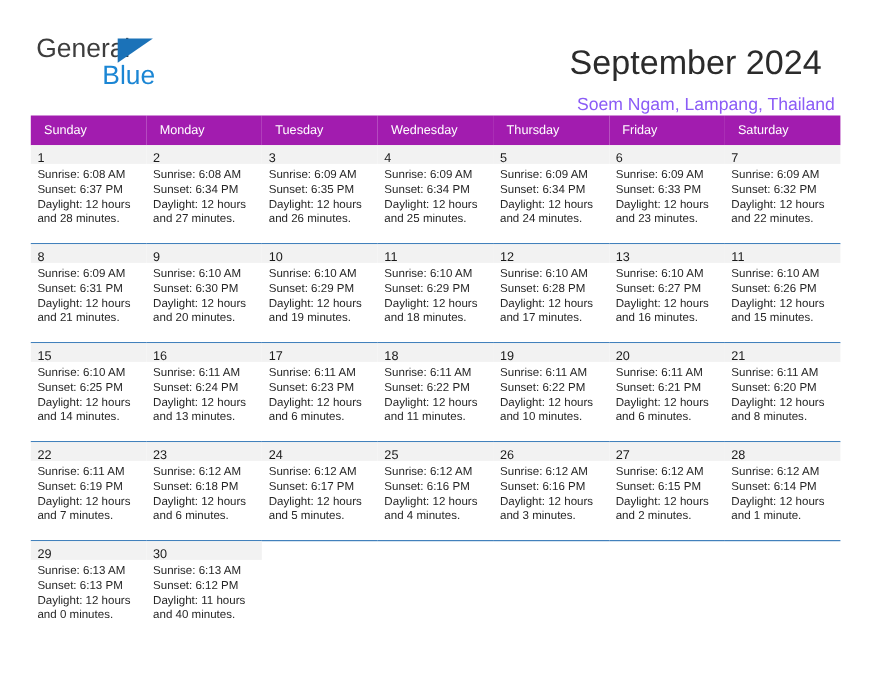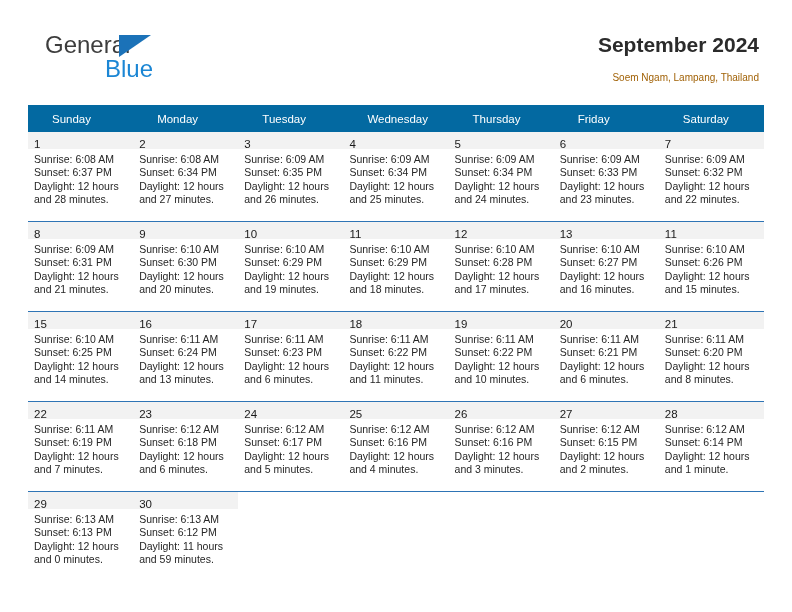--- a/index.html
+++ b/index.html
@@ -24,21 +24,21 @@
   
   .header {
     position: absolute;
     left: 33px;
     top: 28px;
     right: 33px;
     height: 70px;
   }
   .brand {
     position: absolute;
-    left: 12px;
+    left: 0;
     top: 4px;
     width: 260px;
     height: 56px;
   }
   .brand-line1 {
     position: relative;
     display: block;
     font-size: 24px;
     line-height: 26px;
     color: #3d3d3d;
@@ -63,53 +63,53 @@
     margin-top: -2px;
     white-space: nowrap;
   }
   .title-block {
     position: absolute;
     right: 0;
     top: 0;
     text-align: right;
   }
   .cal-title {
-    font-size: 21px;
+    font-size: 31px;
     line-height: 34px;
     color: #2b2b2b;
-    font-weight: bold;
-    margin: 0;
+    font-weight: normal;
+    margin: 12px;
     white-space: nowrap;
   }
   .cal-subtitle {
-    font-size: 10px;
+    font-size: 16px;
     line-height: 20px;
-    color: #a16207;
+    color: #8b5cf6;
     margin: 6px 0 0 0;
     white-space: nowrap;
   }
 
   
   .calendar {
     position: absolute;
     left: 28px;
     top: 105px;
     width: 736px;
     border-collapse: collapse;
     table-layout: fixed;
   }
   .calendar col { width: 105.14px; }
 
   .weekday-row th {
-    background: #0369a1;
+    background: #a21caf;
     color: #ffffff;
     font-size: 11.5px;
     font-weight: normal;
     text-align: left;
-    padding: 5px 0 5px 24px;
+    padding: 5px 0 5px 12px;
     height: 17px;
     vertical-align: middle;
     white-space: nowrap;
   }
 
   .week-row > td {
     vertical-align: top;
     padding: 0;
     border-top: 1px solid #2e74b5;
     height: 89px;
@@ -515,21 +515,21 @@
               </div>
             </div>
           </td>
           <td>
             <div class="day-cell filled">
               <div class="daynum-band"><span class="daynum">30</span></div>
               <div class="day-body">
                 <div class="line">Sunrise: 6:13 AM</div>
                 <div class="line">Sunset: 6:12 PM</div>
                 <div class="line">Daylight: 11 hours</div>
-                <div class="line">and 59 minutes.</div>
+                <div class="line">and 40 minutes.</div>
               </div>
             </div>
           </td>
           <td>
             <div class="day-cell empty">
               <div class="daynum-band"><span class="daynum"></span></div>
               <div class="day-body">
                 <div class="line"></div>
                 <div class="line"></div>
                 <div class="line"></div>

